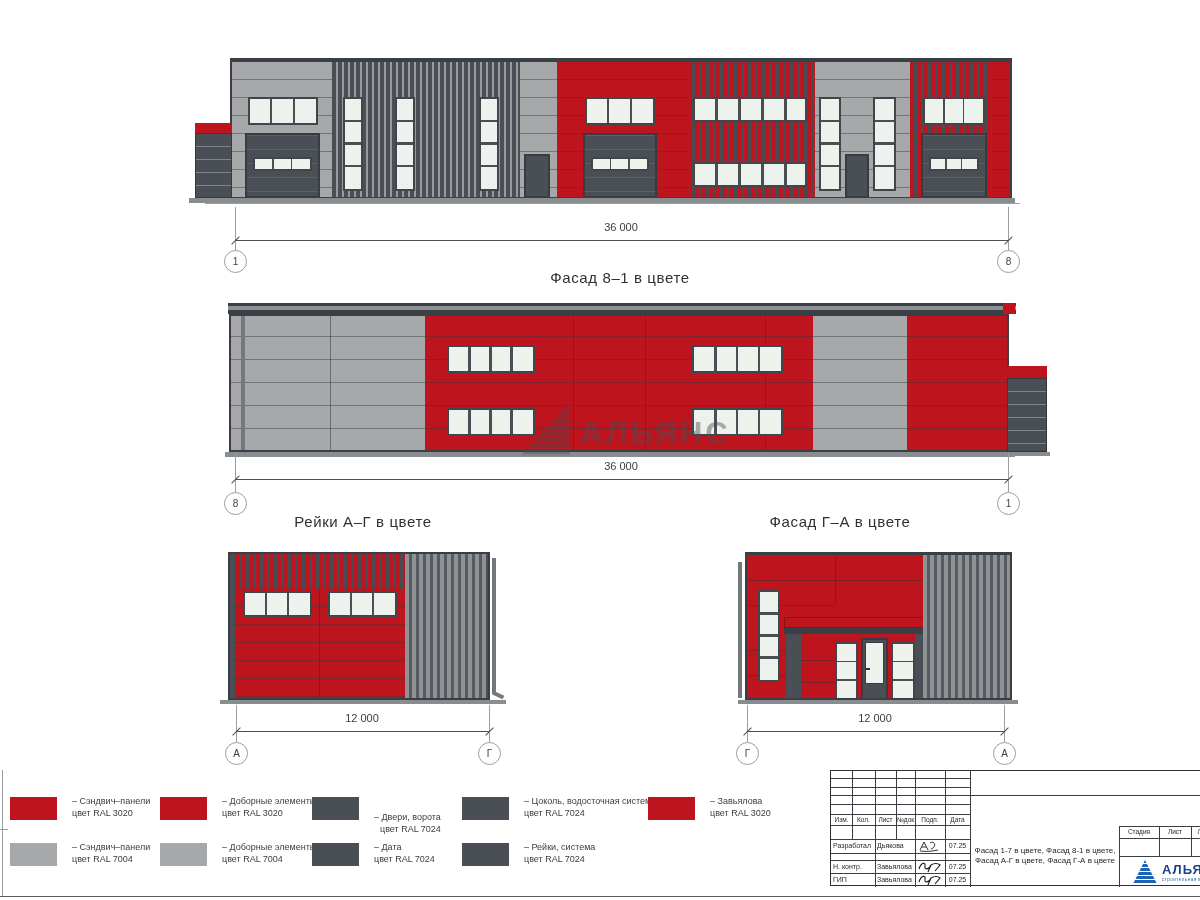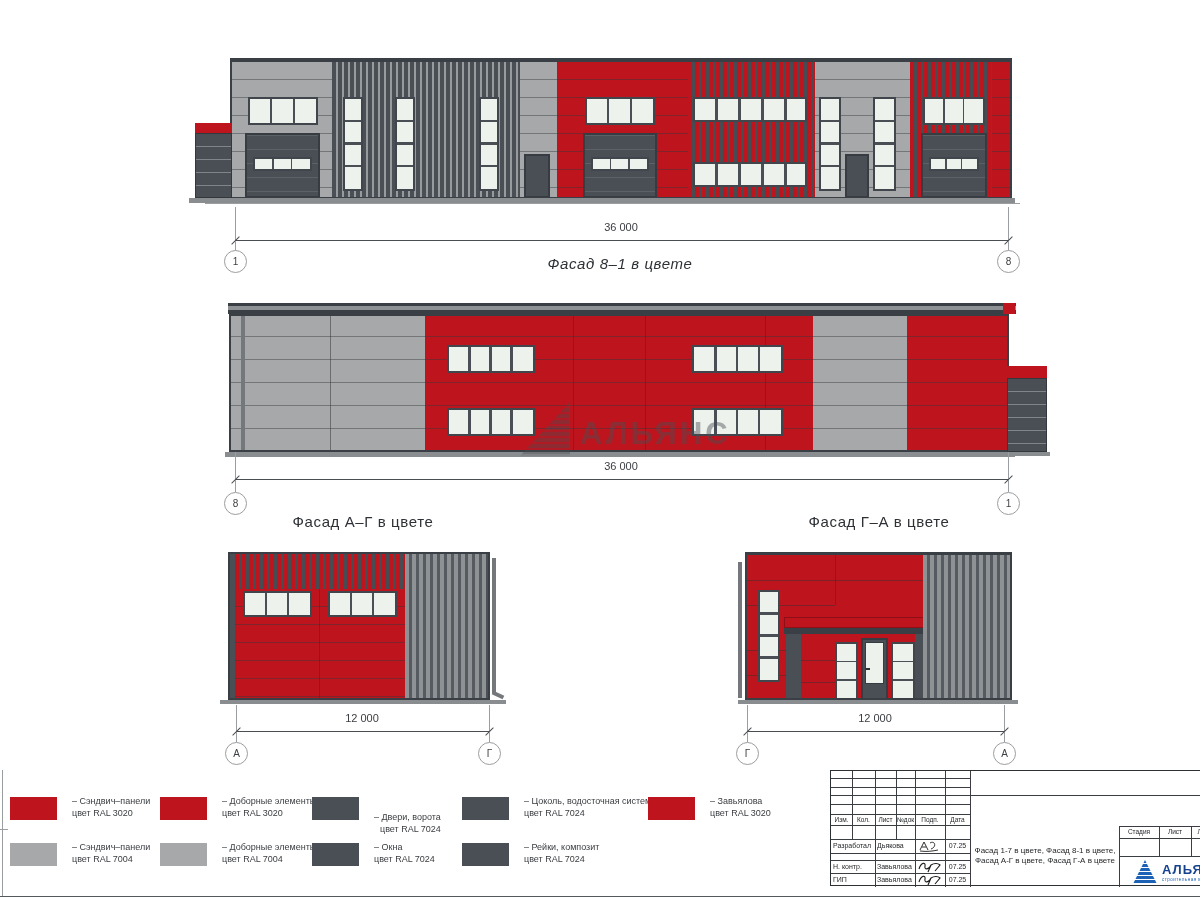--- a/index.html
+++ b/index.html
@@ -45,23 +45,23 @@
   #wm-text{font-size:31px;font-weight:bold;color:rgba(75,78,84,.45);letter-spacing:3px;}
   #logo-tri{clip-path:polygon(50% 0,100% 100%,0 100%);
             background:repeating-linear-gradient(180deg,#1e62b5 0 3px,#ffffff 3px 4px);}
   .doorp{background-color:#4a4f55;border:2px solid #373c42;box-sizing:border-box;}
 </style>
 </head>
 <body>
 
 <div id="sheet">
 
-  <div class="abs ftitle" style="left:420px;top:255px;width:400px;font-style:italic;">Фасад 8–1 в цвете</div>
-  <div class="abs ftitle" style="left:163px;top:513px;width:400px;">Фасад А–Г в цвете</div>
-  <div class="abs ftitle" style="left:679px;top:513px;width:400px;">Фасад Г–А в цвете</div>
+  <div class="abs ftitle" style="left:420px;top:269px;width:400px;">Фасад 8–1 в цвете</div>
+  <div class="abs ftitle" style="left:163px;top:513px;width:400px;">Рейки А–Г в цвете</div>
+  <div class="abs ftitle" style="left:640px;top:513px;width:400px;">Фасад Г–А в цвете</div>
 
   <div class="abs" style="left:195px;top:57px;width:820px;height:152px;">
     <div class="abs outl" style="left:35px;top:1px;width:782px;height:4px;"></div>
     <div class="abs gray hj" style="left:36px;top:5px;width:101px;height:136px;"></div>
     <div class="abs ribs-dark" style="left:137px;top:5px;width:188px;height:136px;"></div>
     <div class="abs gray hj" style="left:325px;top:5px;width:37px;height:136px;"></div>
     <div class="abs red hj" style="left:362px;top:5px;width:131px;height:136px;"></div>
     <div class="abs ribs-red" style="left:493px;top:5px;width:127px;height:136px;"></div>
     <div class="abs gray hj" style="left:620px;top:5px;width:95px;height:136px;"></div>
     <div class="abs ribs-red" style="left:715px;top:5px;width:82px;height:136px;"></div>
@@ -233,31 +233,31 @@
         <div>– Доборные элементы</div>
         <div>цвет RAL 7004</div>
       </div>
     <div class="abs sw dark" style="left:312px;top:797px;"></div>
     <div class="abs legtext" style="left:374px;top:812px;text-align:right;">
         <div>– Двери, ворота</div>
         <div>цвет RAL 7024</div>
       </div>
     <div class="abs sw dark" style="left:312px;top:843px;"></div>
     <div class="abs legtext" style="left:374px;top:842px;">
-        <div>– Окна</div>
+        <div>– Дата</div>
         <div>цвет RAL 7024</div>
       </div>
     <div class="abs sw dark" style="left:462px;top:797px;"></div>
     <div class="abs legtext" style="left:524px;top:796px;">
         <div>– Цоколь, водосточная система</div>
         <div>цвет RAL 7024</div>
       </div>
     <div class="abs sw dark" style="left:462px;top:843px;"></div>
     <div class="abs legtext" style="left:524px;top:842px;">
-        <div>– Рейки, композит</div>
+        <div>– Рейки, система</div>
         <div>цвет RAL 7024</div>
       </div>
     <div class="abs sw red" style="left:648px;top:797px;"></div>
     <div class="abs legtext" style="left:710px;top:796px;">
         <div>– Завьялова</div>
         <div>цвет RAL 3020</div>
       </div>
   </div>
 
   <div class="abs" style="left:2px;top:770px;width:1px;height:126px;background:#9b9ea1;"></div>

